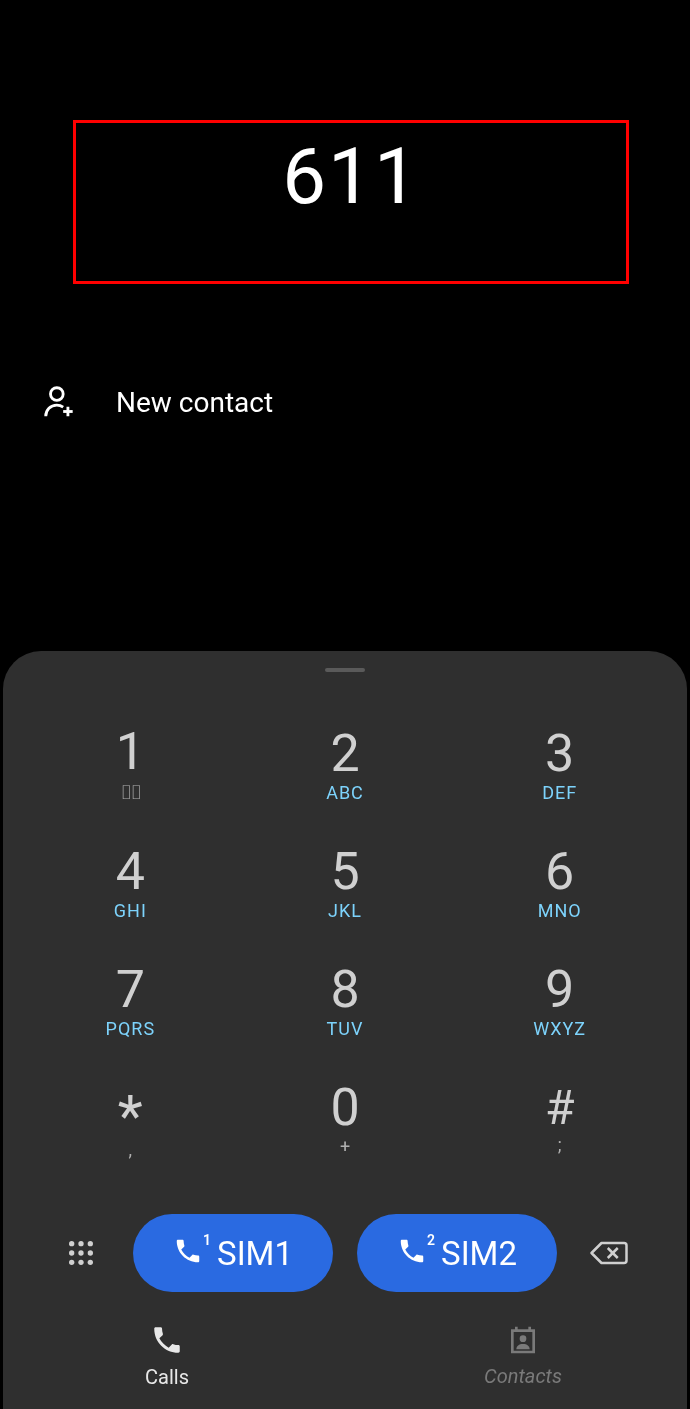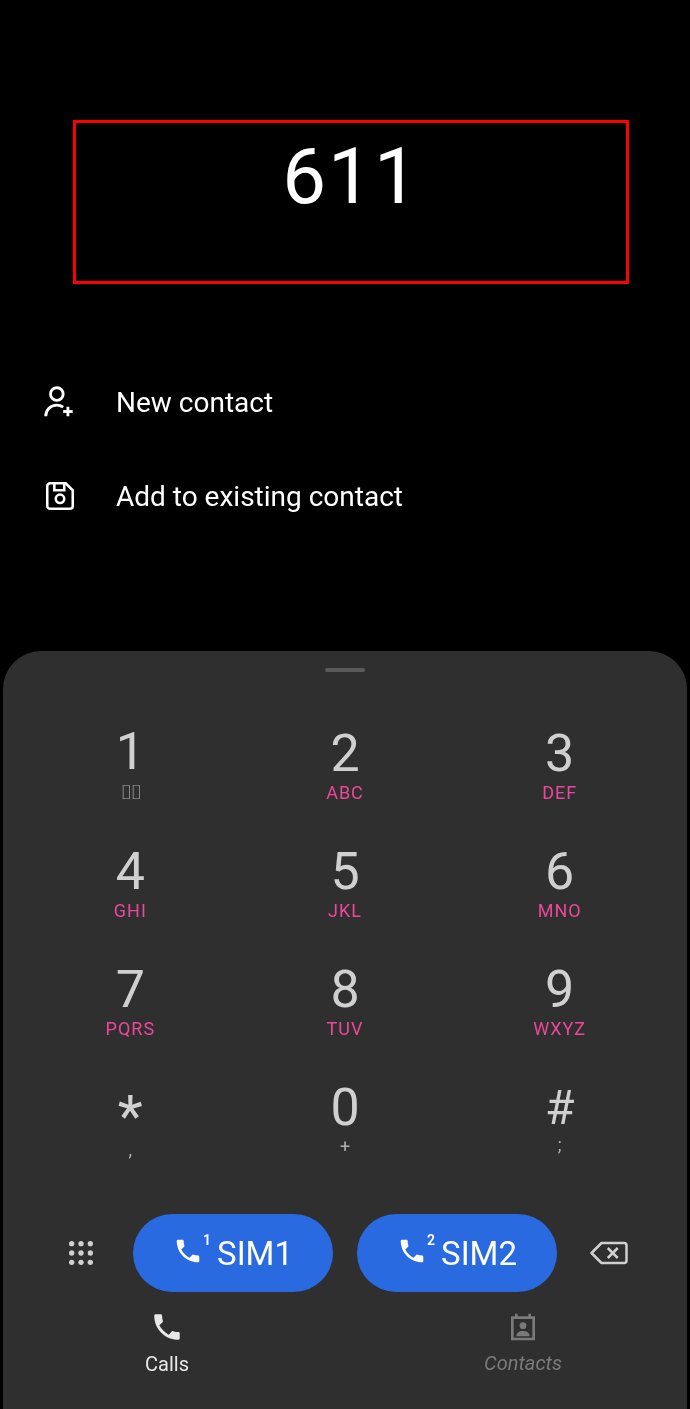--- a/index.html
+++ b/index.html
@@ -12,35 +12,35 @@
     .contact-row { display: flex; align-items: center; height: 94px; cursor: pointer; }
     .contact-icon { width: 40px; height: 40px; display: flex; align-items: center; justify-content: center; margin-right: 36px; }
     .contact-label { font-size: 28px; font-weight: 400; color: #fff; }
     
     .keypad-panel { position: absolute; bottom: 0; left: 3px; right: 3px; height: 758px; background: #2f2f2f; border-radius: 38px 38px 0 0; }
     .drag-handle { position: absolute; top: 17px; left: 50%; transform: translateX(-50%); width: 40px; height: 4px; background: #5a5a5a; border-radius: 2px; }
     
     .key-grid { position: absolute; top: 55px; left: 0; right: 0; display: grid; grid-template-columns: repeat(3, 1fr); grid-template-rows: repeat(4, 118px); column-gap: 0; row-gap: 0; padding: 0 20px; }
     .key { display: flex; flex-direction: column; align-items: center; justify-content: center; cursor: pointer; }
     .key-digit { font-size: 52px; font-weight: 400; color: #d0d0d0; line-height: 1; }
-    .key-letters { font-size: 18px; font-weight: 400; color: #ec4899; margin-top: 2px; letter-spacing: 1px; }
+    .key-letters { font-size: 18px; font-weight: 400; color: #7dd3fc; margin-top: 2px; letter-spacing: 1px; }
     .key-voicemail { font-size: 20px; color: #b0b0b0; margin-top: 2px; letter-spacing: -2px; }
     .key-sub { font-size: 18px; color: #b0b0b0; margin-top: 2px; }
     .key-star .key-digit { font-size: 58px; position: relative; top: 8px; }
     .key-hash .key-digit { font-size: 48px; }
     
     .action-row { position: absolute; bottom: 116px; left: 0; right: 0; height: 80px; display: flex; align-items: center; justify-content: center; gap: 24px; padding: 0 40px; }
     .grid-icon-btn { width: 56px; height: 56px; display: flex; align-items: center; justify-content: center; cursor: pointer; }
     .sim-btn { flex: 0 0 200px; height: 78px; background: #2a6ae1; border-radius: 40px; display: flex; align-items: center; justify-content: center; gap: 14px; cursor: pointer; }
     .sim-btn-icon { position: relative; }
     .sim-badge { position: absolute; top: -4px; right: -8px; font-size: 14px; font-weight: 600; color: #fff; }
     .sim-label { font-size: 33px; font-weight: 400; color: #fff; }
     .backspace-btn { width: 56px; height: 56px; display: flex; align-items: center; justify-content: center; cursor: pointer; }
     
-    .bottom-nav { position: absolute; bottom: 16px; left: 0; right: 0; height: 100px; display: flex; gap: 28px; }
+    .bottom-nav { position: absolute; bottom: 3px; left: 0; right: 0; height: 100px; display: flex; gap: 28px; }
     .nav-item { flex: 1; display: flex; flex-direction: column; align-items: center; justify-content: center; gap: 4px; cursor: pointer; }
     .nav-item.active .nav-icon svg { fill: #e8e8e8; }
     .nav-item.active .nav-label { color: #e8e8e8; }
     .nav-item.inactive .nav-icon svg { fill: #7a7a7a; }
     .nav-item.inactive .nav-label { color: #7a7a7a; font-style: italic; }
     .nav-label { font-size: 20px; }
   </style>
 </head>
 <body>
 
@@ -52,30 +52,20 @@
   <div class="contact-row">
     <div class="contact-icon">
       <svg width="38" height="38" viewBox="0 0 24 24" fill="none" stroke="#fff" stroke-width="1.8">
         <circle cx="10" cy="7" r="4"></circle>
         <path d="M3 21c0-4 3-7 7-7 1.5 0 2.8.4 4 1.2"></path>
         <line x1="17" y1="15" x2="17" y2="21"></line>
         <line x1="14" y1="18" x2="20" y2="18"></line>
       </svg>
     </div>
     <div class="contact-label">New contact</div>
-  </div>
-  <div class="contact-row">
-    <div class="contact-icon">
-      <svg width="34" height="34" viewBox="0 0 24 24" fill="none" stroke="#fff" stroke-width="1.8">
-        <path d="M19 21H5a2 2 0 01-2-2V5a2 2 0 012-2h11l5 5v11a2 2 0 01-2 2z"></path>
-        <circle cx="12" cy="14" r="3"></circle>
-        <path d="M8 3v5h7V3"></path>
-      </svg>
-    </div>
-    <div class="contact-label">Add to existing contact</div>
   </div>
 </div>
 
 <div class="keypad-panel">
   <div class="drag-handle"></div>
 
   <div class="key-grid">
     <div class="key">
       <div class="key-digit">1</div>
       <div class="key-voicemail">⌷⌷</div>

